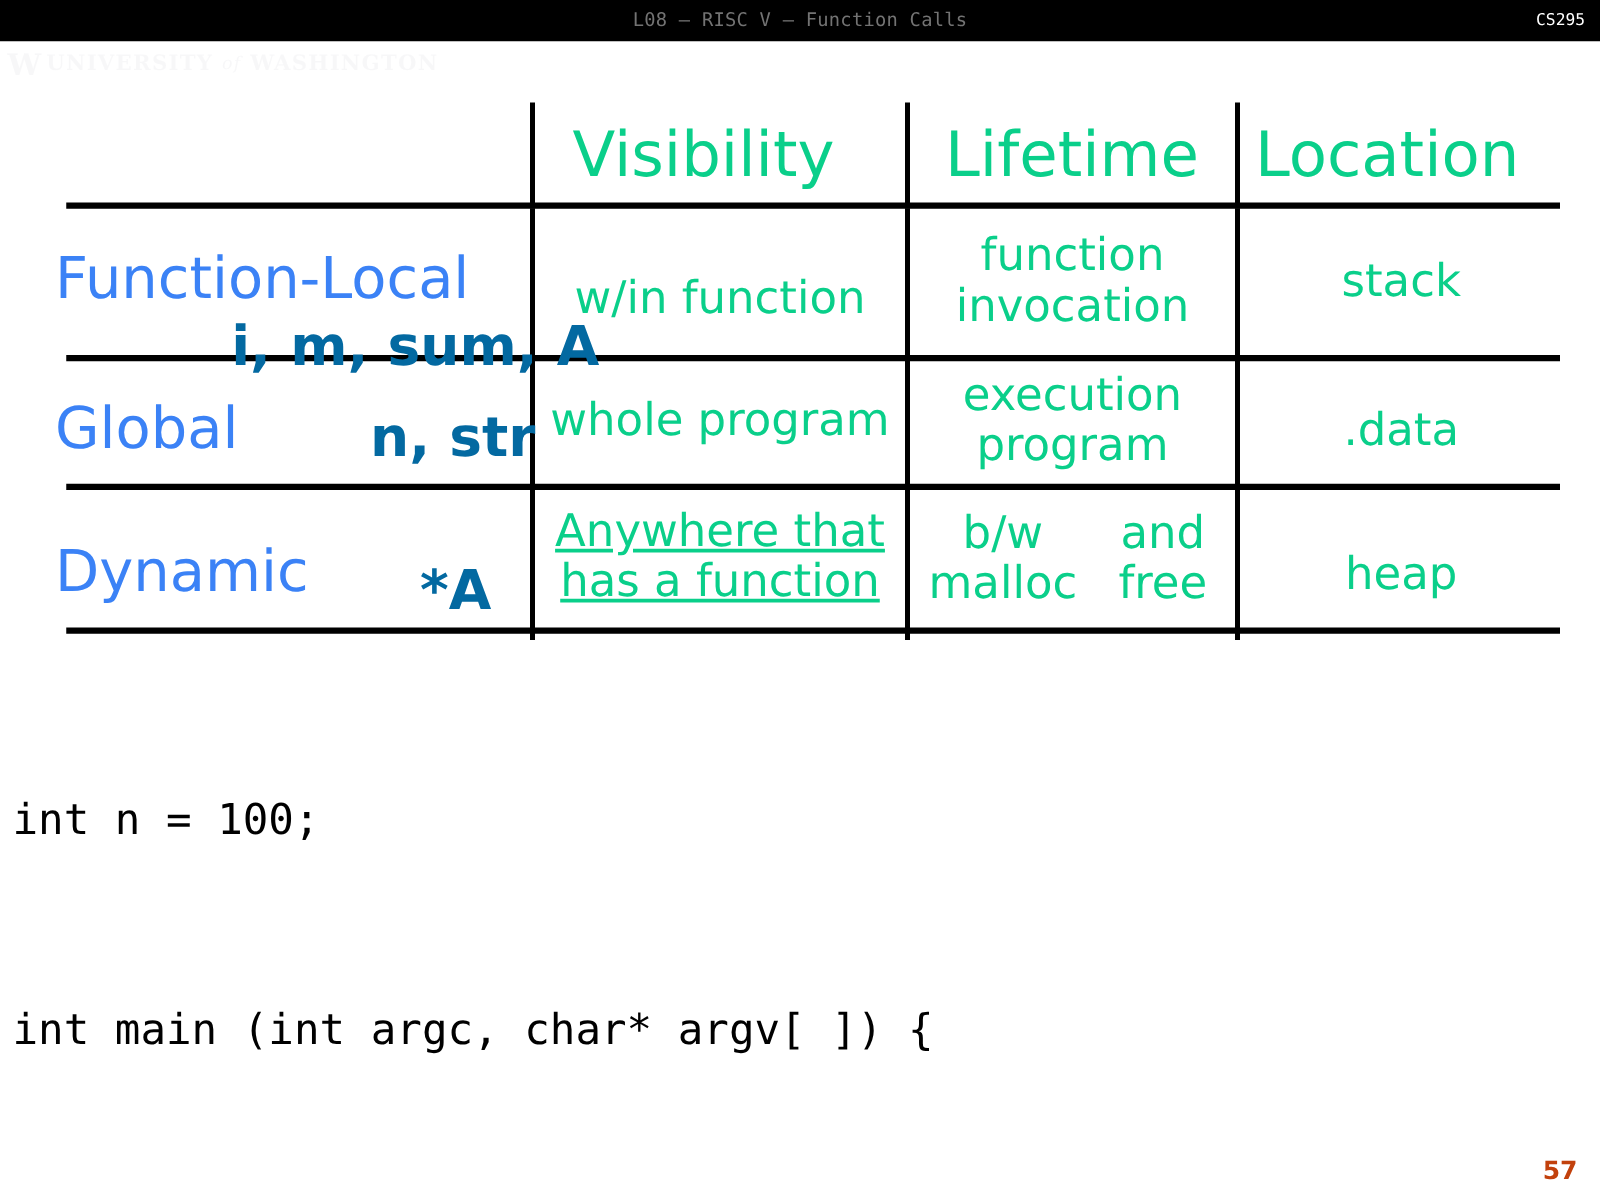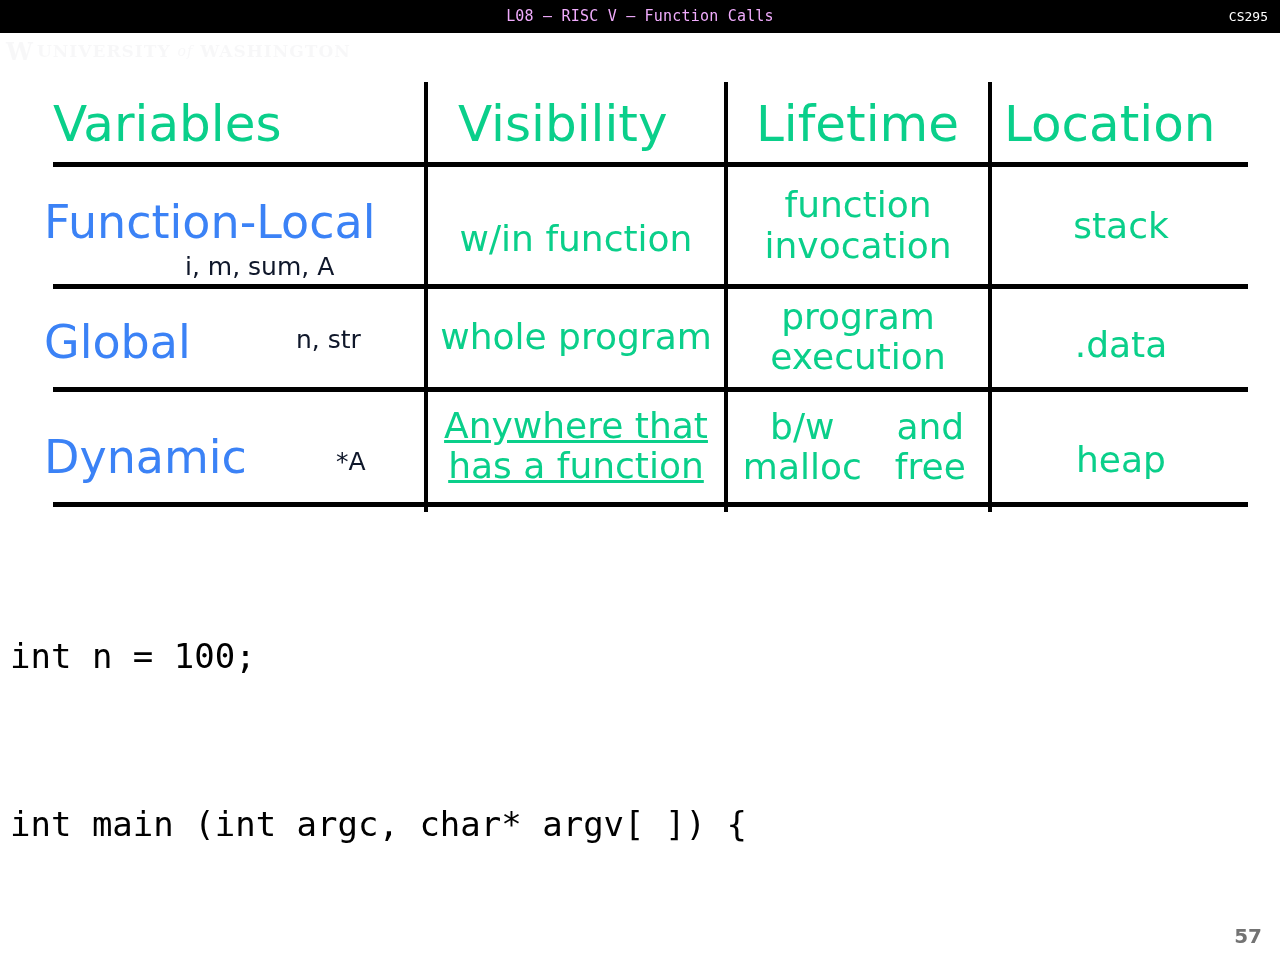--- a/index.html
+++ b/index.html
@@ -27,21 +27,21 @@
   .topbar-title {
     position: absolute;
     left: 0; top: 0;
     width: 1280px;
     height: 33px;
     line-height: 33px;
     text-align: center;
     font-family: "DejaVu Sans Mono", monospace;
     font-size: 15px;
     letter-spacing: 0.2px;
-    color: #f0abfc;
+    color: #737373;
     white-space: pre;
     border-radius: 16px;
   }
   .topbar-course {
     position: absolute;
     right: 12px; top: 0;
     height: 33px;
     line-height: 33px;
     font-family: "DejaVu Sans Mono", monospace;
     font-size: 13px;
@@ -124,23 +124,23 @@
 
   .rowlabel {
     position: absolute;
     font-size: 46px;
     color: #3b82f6;
     font-weight: 400;
     white-space: nowrap;
   }
   .rowvars {
     position: absolute;
-    font-size: 25px;
-    color: #0f172a;
-    font-weight: 400;
+    font-size: 44px;
+    color: #0369a1;
+    font-weight: 700;
     white-space: nowrap;
   }
 
   
   .code {
     position: absolute;
     left: 10px;
     top: 516px;
     width: 1260px;
     font-family: "DejaVu Sans Mono", monospace;
@@ -152,21 +152,21 @@
   .code div { white-space: pre; }
 
   
   .slideno {
     position: absolute;
     right: 18px;
     bottom: 12px;
     font-family: "DejaVu Sans", sans-serif;
     font-size: 20px;
     font-weight: 700;
-    color: #737373;
+    color: #c2410c;
   }
 </style>
 </head>
 <body>
 
 <div class="topbar">
   <div class="topbar-title">L08 – RISC V – Function Calls</div>
   <div class="topbar-course">CS295</div>
 </div>
 
@@ -185,21 +185,20 @@
 
   <div class="vrule" style="left:424px; top:95px;  height:345px;"></div>
   <div class="vrule" style="left:724px; top:95px;  height:345px;"></div>
   <div class="vrule" style="left:988px; top:95px;  height:345px;"></div>
 
   <div class="hrule" style="left:53px; top:90px;  width:1195px;"></div>
   <div class="hrule" style="left:53px; top:212px; width:1195px;"></div>
   <div class="hrule" style="left:53px; top:315px; width:1195px;"></div>
   <div class="hrule" style="left:53px; top:430px; width:1195px;"></div>
 
-  <div class="cell head" style="left:53px;  top:16px; width:360px; height:72px;">Variables</div>
   <div class="cell head" style="left:458px; top:16px; width:260px; height:72px;">Visibility</div>
   <div class="cell head" style="left:756px; top:16px; width:230px; height:72px;">Lifetime</div>
   <div class="cell head" style="left:1004px; top:16px; width:244px; height:72px;">Location</div>
 
   <div class="rowlabel" style="left:44px; top:123px;">Function-Local</div>
   <div class="rowvars" style="left:185px; top:180px;">i, m, sum, A</div>
 
   <div class="cell val" style="left:430px; top:95px; width:292px; height:143px;">w/in function</div>
 
   <div class="cell val two-line" style="left:730px; top:95px; width:256px; height:117px; flex-direction:column;">
@@ -208,22 +207,22 @@
   </div>
 
   <div class="cell val" style="left:994px; top:95px; width:254px; height:117px;">stack</div>
 
   <div class="rowlabel" style="left:44px; top:243px;">Global</div>
   <div class="rowvars" style="left:296px; top:253px;">n, str</div>
 
   <div class="cell val" style="left:430px; top:215px; width:292px; height:100px;">whole program</div>
 
   <div class="cell val two-line" style="left:730px; top:213px; width:256px; height:104px; flex-direction:column;">
+    <span>execution</span>
     <span>program</span>
-    <span>execution</span>
   </div>
 
   <div class="cell val" style="left:994px; top:230px; width:254px; height:86px;">.data</div>
 
   <div class="rowlabel" style="left:44px; top:358px;">Dynamic</div>
   <div class="rowvars" style="left:336px; top:375px;">*A</div>
 
   <div class="cell val two-line" style="left:430px; top:318px; width:292px; height:112px; flex-direction:column;text-decoration:underline;">
     <span>Anywhere that</span>
     <span>has a function</span>

